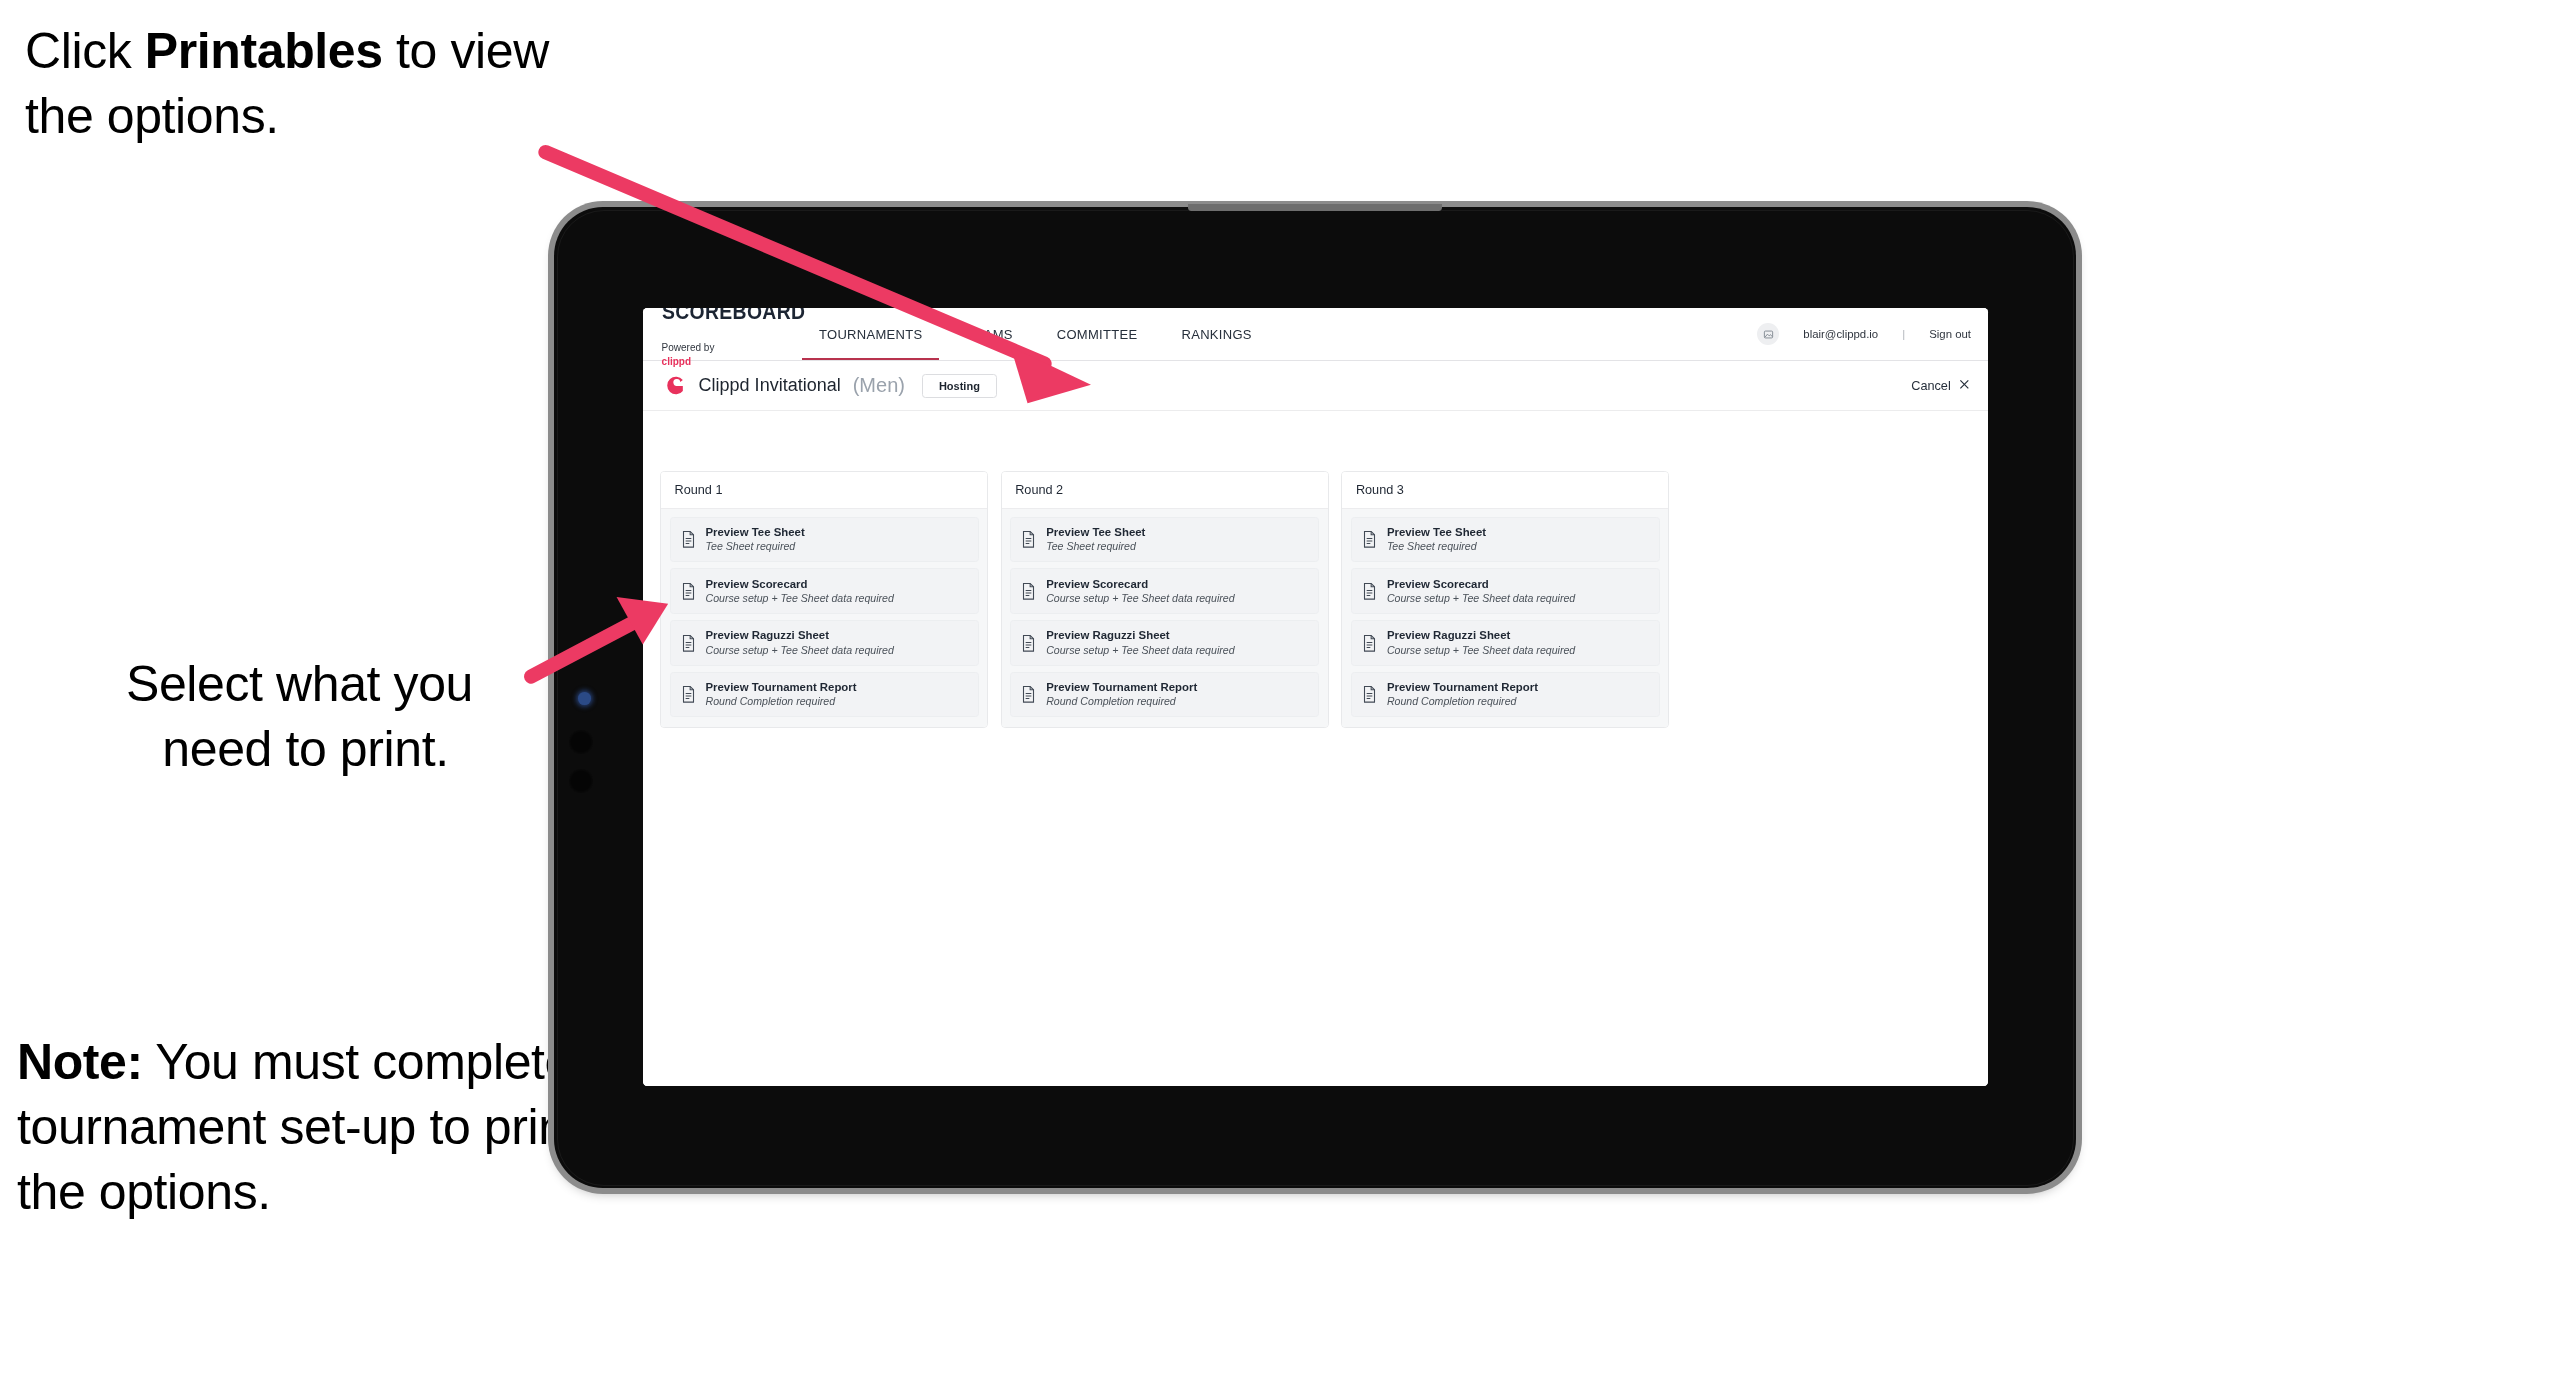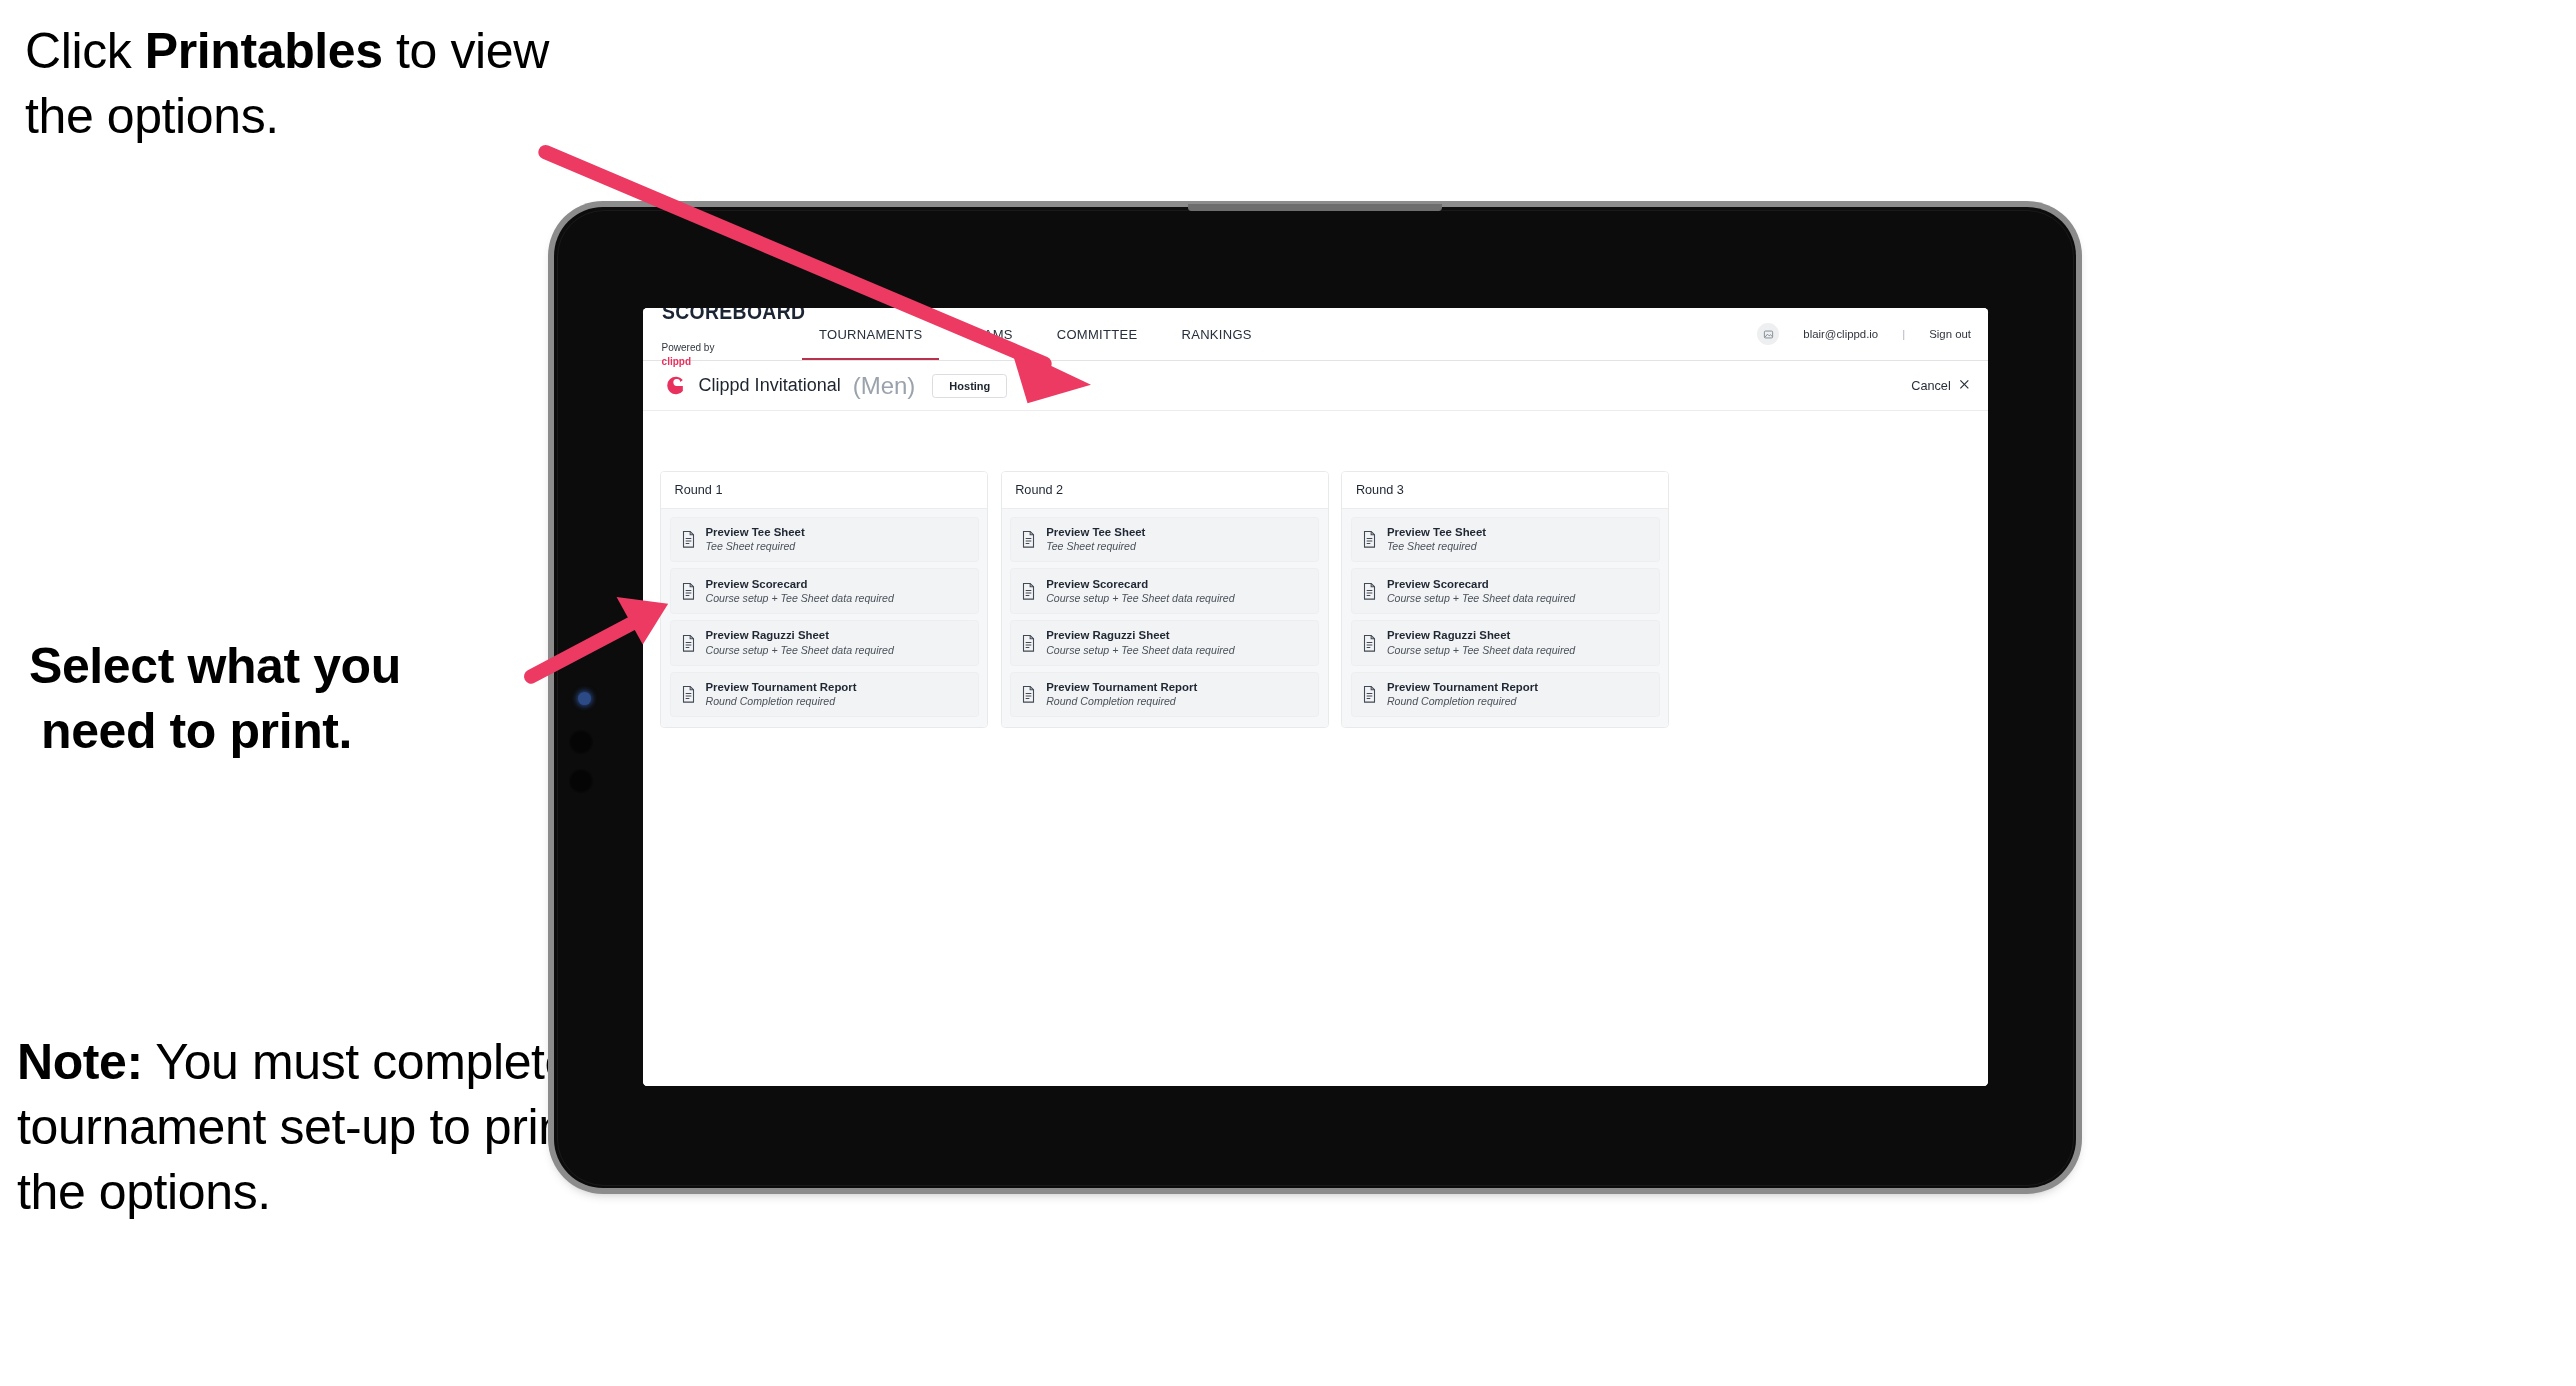--- a/index.html
+++ b/index.html
@@ -27,25 +27,24 @@
     white-space: pre-line;
   }
   #anno-click {
     left: 25px;
     top: 18.6px;
     width: 558px;
     font-size: 50px;
   }
   #anno-select {
     left: 29px;
-    top: 634px;
+    top: 652px;
     width: 541px;
     font-size: 50px;
-    text-align: left;
-    font-weight: bold;
+    text-align: center;
   }
   #anno-select .line2 { display: block; padding-left: 12px; }
   #anno-note {
     left: 17px;
     top: 1030px;
     width: 693px;
     font-size: 50px;
   }
   .annotation b { font-weight: 700; }
 
@@ -222,21 +221,21 @@
     height: 25px;
     position: relative;
     flex: 0 0 25px;
   }
   #c-logo svg { display: block; }
   #tourney-name {
     font-size: 18px;
     color: #1d242e;
   }
   #tourney-gender {
-    font-size: 24px;
+    font-size: 20px;
     color: #9aa2ac;
   }
   #hosting-badge {
     margin-left: 5px;
     border: 0.8px solid #dcdde0;
     border-radius: 3.4px;
     padding: 5px 16px;
     font-size: 11px;
     font-weight: 700;
     color: #1d242e;

